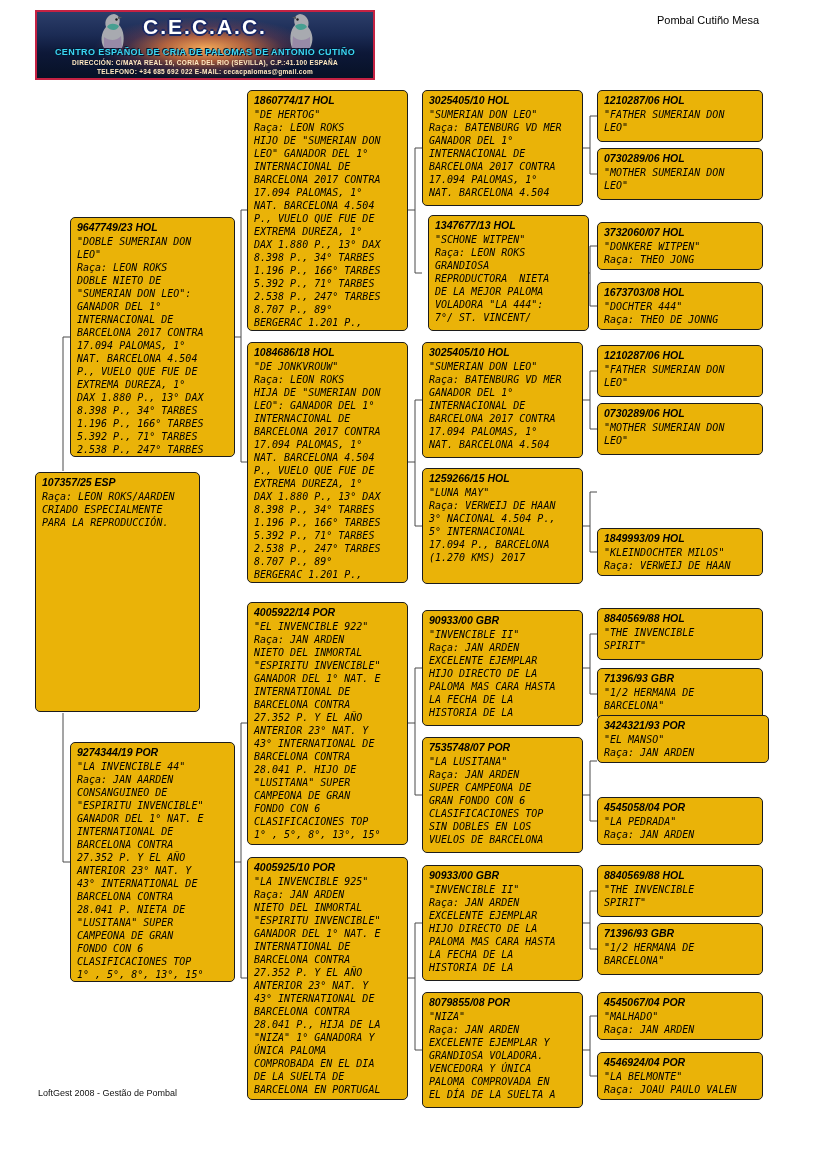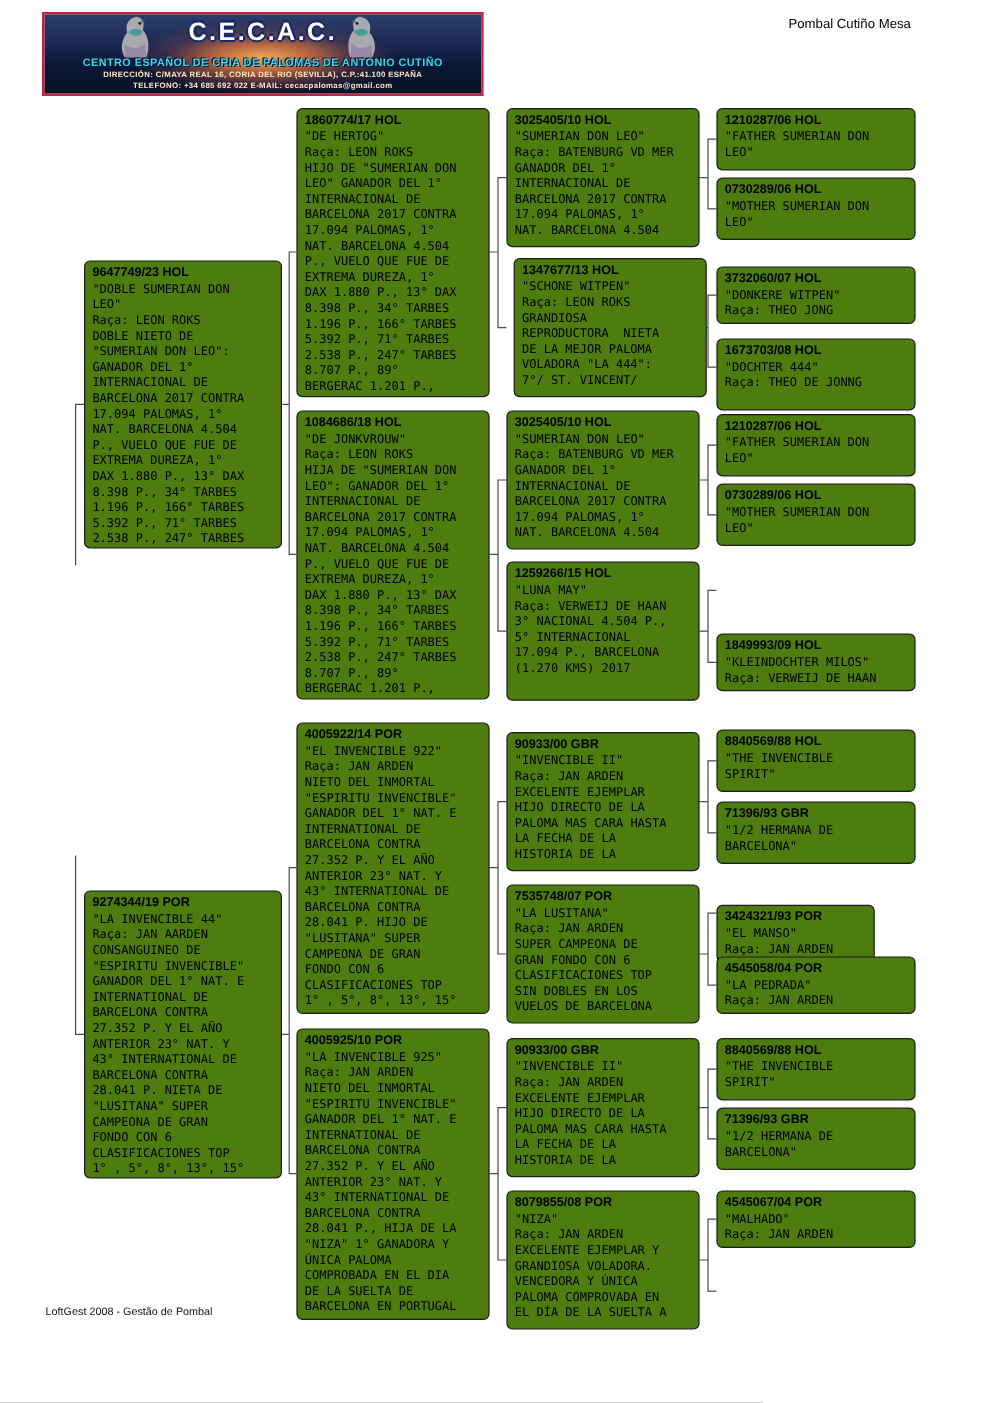--- a/index.html
+++ b/index.html
@@ -1,38 +1,38 @@
 <!DOCTYPE html>
 <html><head>
 <meta charset="utf-8">
 <style>
   html,body{margin:0;padding:0;background:#888;}
   .page{position:relative;width:827px;height:1169px;background:#ffffff;overflow:hidden;
         font-family:"Liberation Sans",sans-serif;}
   
-  .banner{position:absolute;left:35px;top:10px;width:368px;height:70px;box-sizing:border-box;
+  .banner{position:absolute;left:35px;top:10px;width:340px;height:70px;box-sizing:border-box;
     border:2px solid #c52243;overflow:hidden;
     background:
       radial-gradient(ellipse 150px 42px at 50% 55%, rgba(255,176,90,.95) 0%, rgba(230,120,60,.75) 28%, rgba(140,70,80,.38) 52%, rgba(20,30,60,0) 74%),
       linear-gradient(180deg,#2c3e6a 0%,#1b2b54 35%,#0d1838 62%,#071126 100%); padding-left: 12px;}
   .banner-title{position:absolute;top:3px;left:0;right:0;text-align:center;
     font-weight:bold;font-size:21px;letter-spacing:2px;color:#ffffff;
     text-shadow:-2px 0 0 #1b2a66,2px 0 0 #1b2a66,0 -2px 0 #1b2a66,0 2px 0 #1b2a66,1px 1px 0 #1b2a66;}
   .banner-sub{position:absolute;top:35px;left:0;right:0;text-align:center;
     font-weight:bold;font-size:9px;letter-spacing:.4px;color:#3bd6f2;
     text-shadow:1px 1px 0 #041a30,-1px -1px 0 #041a30;}
   .banner-addr{position:absolute;top:47px;left:0;right:0;text-align:center;
     font-weight:bold;font-size:6.5px;letter-spacing:.3px;color:#ffe9c0;}
   .banner-tel{position:absolute;top:56px;left:0;right:0;text-align:center;
     font-weight:bold;font-size:6.5px;letter-spacing:.3px;color:#ffe9c0;}
   .pigeon{position:absolute;top:1px;width:38px;height:36px;}
   .pigeon.right{transform:scaleX(-1);}
   
-  .pbox{position:absolute;box-sizing:border-box;background:#4d7c0f;border:1px solid #1c1c1c;
-        border-radius:5px;padding:3px 3px 0 6px;overflow:hidden;}
+  .pbox{position:absolute;box-sizing:border-box;background:#eab308;border:1px solid #1c1c1c;
+        border-radius:5px;padding:3px 3px 0 6px;overflow:hidden;font-style:italic;}
   .ring{font-family:"Liberation Sans",sans-serif;font-weight:bold;font-size:10.5px;
         color:#000;margin-bottom:2px;white-space:nowrap;}
   .info{font-family:"DejaVu Sans Mono",monospace;font-size:10px;line-height:13px;
         color:#000;white-space:pre-wrap;}
   .connectors{position:absolute;left:0;top:0;pointer-events:none;}
   .owner{position:absolute;left:657px;top:14px;font-size:11px;color:#000;}
   .footer{position:absolute;left:38px;top:1088px;font-size:9px;color:#111;}
 </style>
 </head>
 <body>
@@ -76,20 +76,26 @@
       <path d="M597,246 H590 V306 H597 M583,273 H590"></path>
       <path d="M597,371 H590 V429 H597 M583,400 H590"></path>
       <path d="M597,492 H590 V552 H597 M583,526 H590"></path>
       <path d="M597,634 H590 V694 H597 M583,668 H590"></path>
       <path d="M597,761 H590 V821 H597 M583,795 H590"></path>
       <path d="M597,891 H590 V949 H597 M583,923 H590"></path>
       <path d="M597,1016 H590 V1076 H597 M583,1050 H590"></path>
     </g>
   </svg>
 
+  <div class="pbox" style="left:35px;top:472px;width:165px;height:240px;">
+    <div class="ring">107357/25 ESP</div>
+    <div class="info">Raça: LEON ROKS/AARDEN
+CRIADO ESPECIALMENTE
+PARA LA REPRODUCCIÓN.</div>
+  </div>
 
   <div class="pbox" style="left:70px;top:217px;width:165px;height:240px;">
     <div class="ring">9647749/23 HOL</div>
     <div class="info">"DOBLE SUMERIAN DON
 LEO"
 Raça: LEON ROKS
 DOBLE NIETO DE
 "SUMERIAN DON LEO":
 GANADOR DEL 1°
 INTERNACIONAL DE
@@ -294,21 +300,21 @@
   <div class="pbox" style="left:597px;top:148px;width:166px;height:52px;">
     <div class="ring">0730289/06 HOL</div>
     <div class="info">"MOTHER SUMERIAN DON
 LEO"</div>
   </div>
   <div class="pbox" style="left:597px;top:222px;width:166px;height:48px;">
     <div class="ring">3732060/07 HOL</div>
     <div class="info">"DONKERE WITPEN"
 Raça: THEO JONG</div>
   </div>
-  <div class="pbox" style="left:597px;top:282px;width:166px;height:60px;">
+  <div class="pbox" style="left:597px;top:282px;width:166px;height:48px;">
     <div class="ring">1673703/08 HOL</div>
     <div class="info">"DOCHTER 444"
 Raça: THEO DE JONNG</div>
   </div>
   <div class="pbox" style="left:597px;top:345px;width:166px;height:52px;">
     <div class="ring">1210287/06 HOL</div>
     <div class="info">"FATHER SUMERIAN DON
 LEO"</div>
   </div>
   <div class="pbox" style="left:597px;top:403px;width:166px;height:52px;">
@@ -324,21 +330,21 @@
   <div class="pbox" style="left:597px;top:608px;width:166px;height:52px;">
     <div class="ring">8840569/88 HOL</div>
     <div class="info">"THE INVENCIBLE
 SPIRIT"</div>
   </div>
   <div class="pbox" style="left:597px;top:668px;width:166px;height:52px;">
     <div class="ring">71396/93 GBR</div>
     <div class="info">"1/2 HERMANA DE
 BARCELONA"</div>
   </div>
-  <div class="pbox" style="left:597px;top:754px;width:132px;height:48px;">
+  <div class="pbox" style="left:597px;top:715px;width:172px;height:48px;">
     <div class="ring">3424321/93 POR</div>
     <div class="info">"EL MANSO"
 Raça: JAN ARDEN</div>
   </div>
   <div class="pbox" style="left:597px;top:797px;width:166px;height:48px;">
     <div class="ring">4545058/04 POR</div>
     <div class="info">"LA PEDRADA"
 Raça: JAN ARDEN</div>
   </div>
   <div class="pbox" style="left:597px;top:865px;width:166px;height:52px;">
@@ -349,15 +355,20 @@
   <div class="pbox" style="left:597px;top:923px;width:166px;height:52px;">
     <div class="ring">71396/93 GBR</div>
     <div class="info">"1/2 HERMANA DE
 BARCELONA"</div>
   </div>
   <div class="pbox" style="left:597px;top:992px;width:166px;height:48px;">
     <div class="ring">4545067/04 POR</div>
     <div class="info">"MALHADO"
 Raça: JAN ARDEN</div>
   </div>
+  <div class="pbox" style="left:597px;top:1052px;width:166px;height:48px;">
+    <div class="ring">4546924/04 POR</div>
+    <div class="info">"LA BELMONTE"
+Raça: JOAU PAULO VALEN</div>
+  </div>
 
   <div class="footer">LoftGest 2008 - Gestão de Pombal</div>
 </div>
 
 </body></html>

